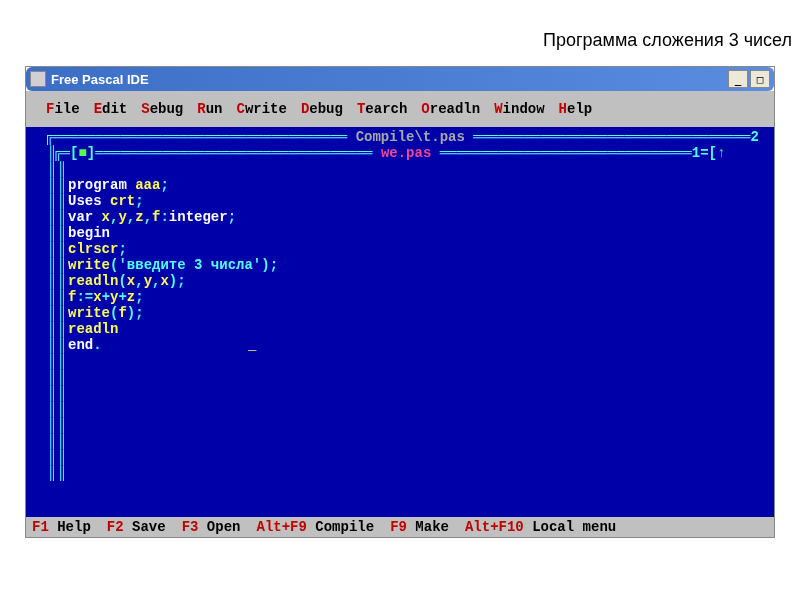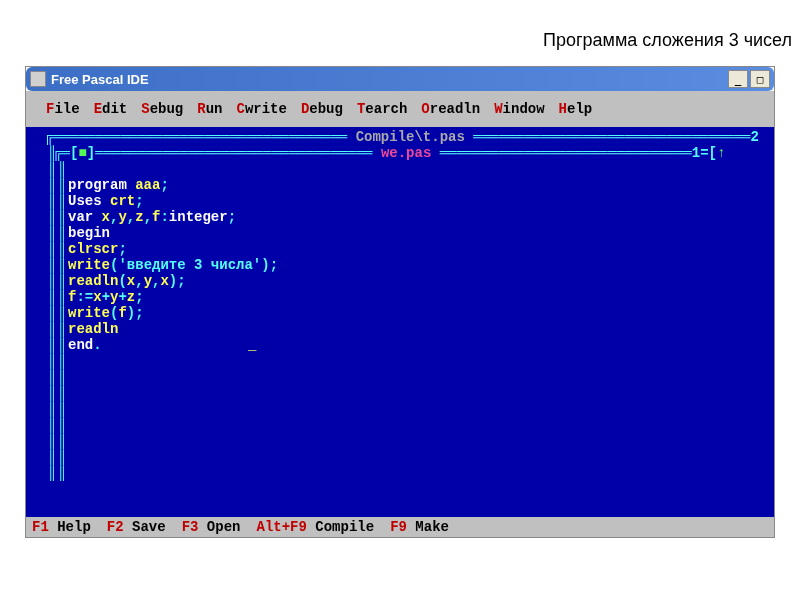--- a/index.html
+++ b/index.html
@@ -228,15 +228,16 @@
     <div class="cursor">_</div>
 
   </div>
 
   <div class="statusbar">
     <span><span class="fk">F1</span><span class="lbl"> Help</span></span>
     <span><span class="fk">F2</span><span class="lbl"> Save</span></span>
     <span><span class="fk">F3</span><span class="lbl"> Open</span></span>
     <span><span class="fk">Alt+F9</span><span class="lbl"> Compile</span></span>
     <span><span class="fk">F9</span><span class="lbl"> Make</span></span>
+    <span><span class="fk">Alt+F10</span><span class="lbl"> Local menu</span></span>
   </div>
 
 </div>
 
 </body></html>

